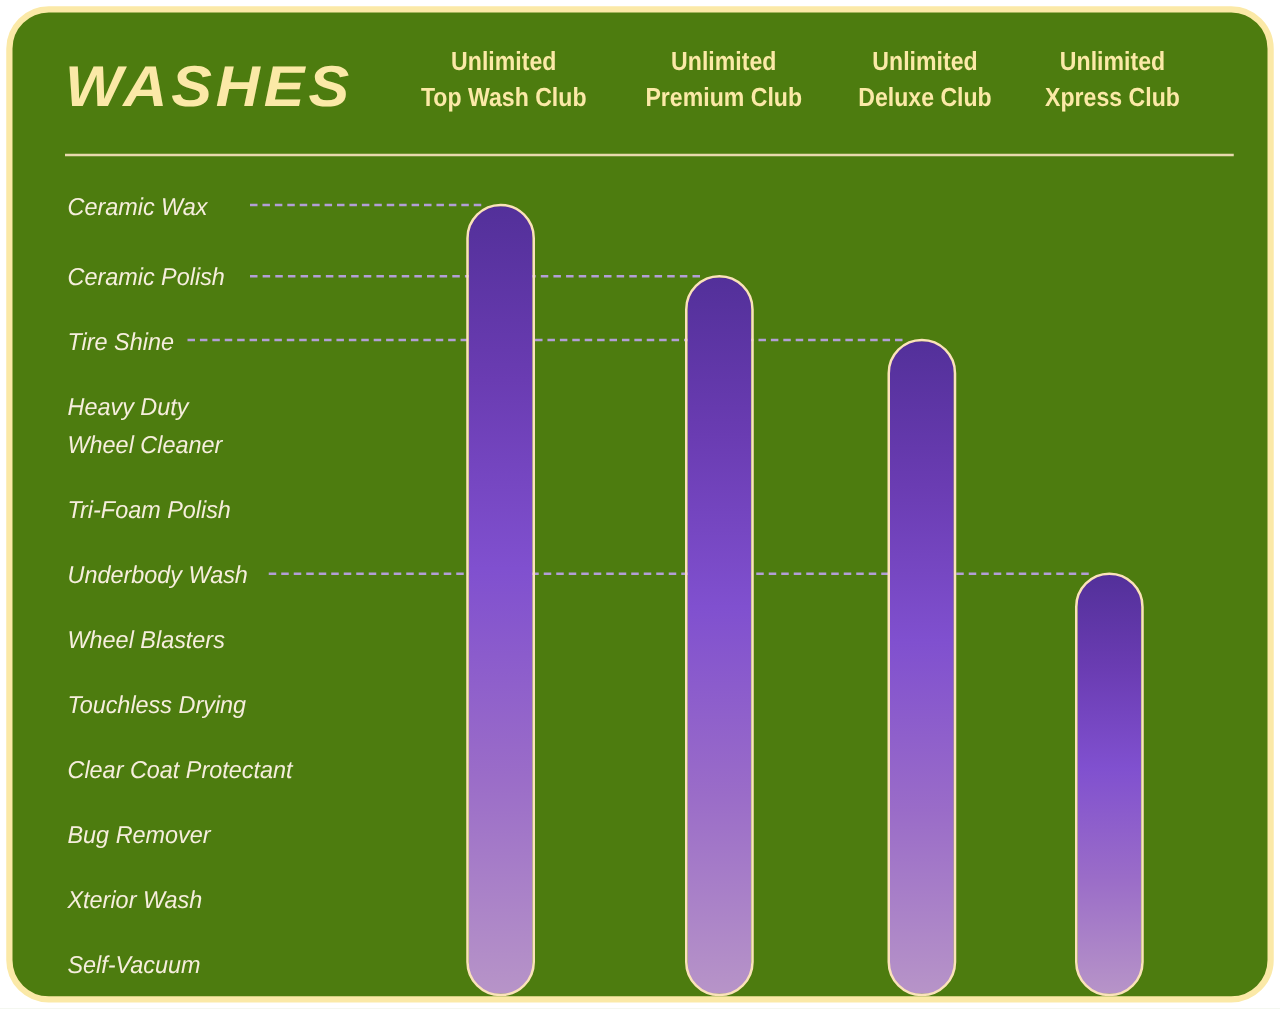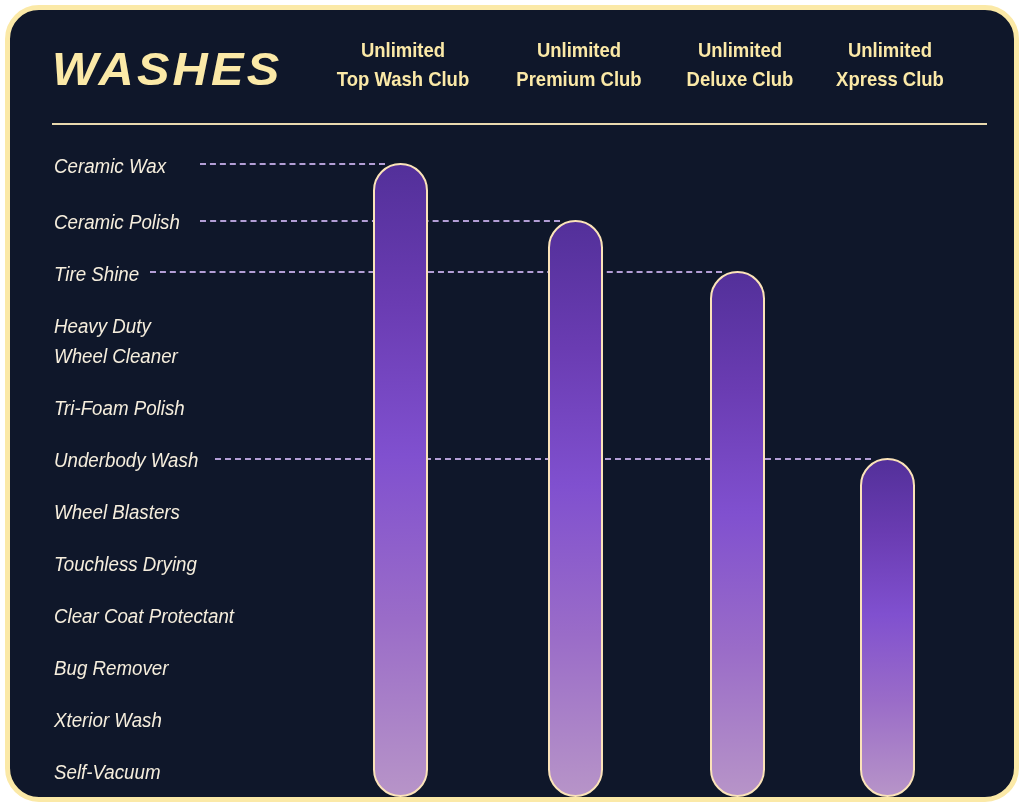--- a/index.html
+++ b/index.html
@@ -14,21 +14,21 @@
     font-family: "Liberation Sans", sans-serif;
   }
 
   .card {
     position: absolute;
     left: 5px;
     top: 5px;
     width: 1014px;
     height: 797px;
     box-sizing: border-box;
-    background: #0f172a;
+    background: #4d7c0f;
     border: 5px solid #fbe9a7;
     border-radius: 34px;
     overflow: hidden;
   }
 
   
   .header {
     position: absolute;
     left: 0; top: 0;
     width: 100%;

